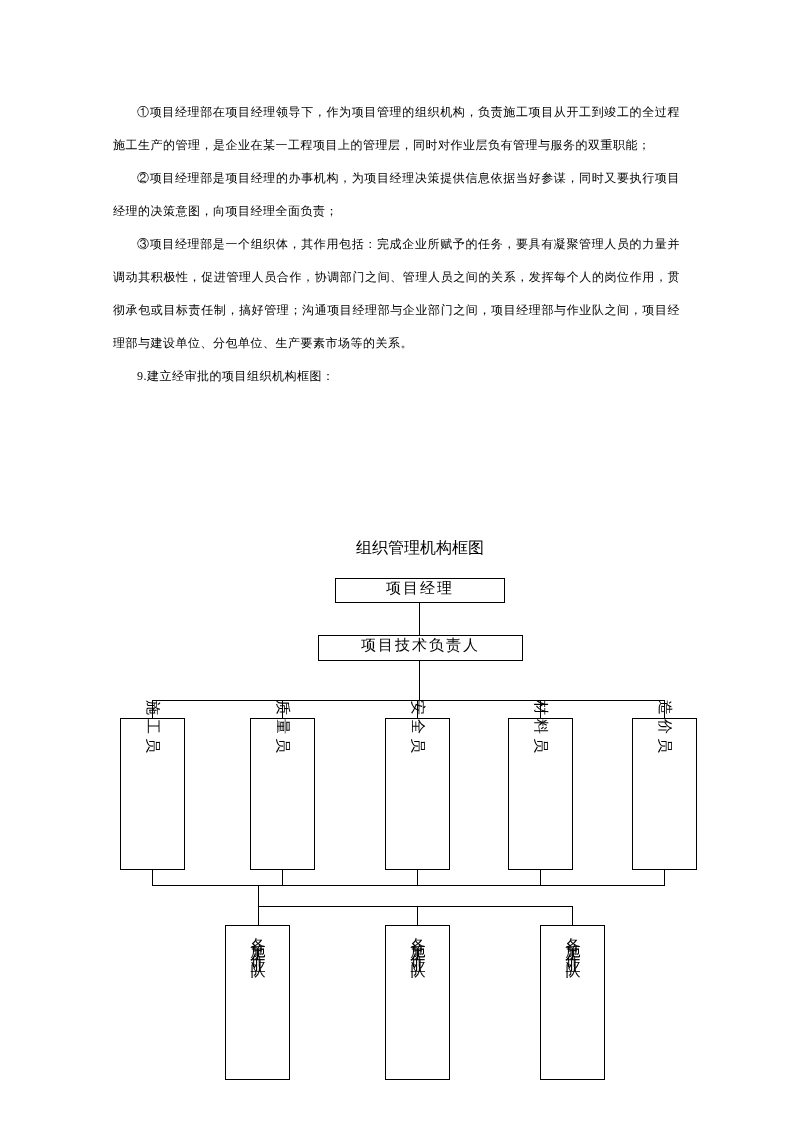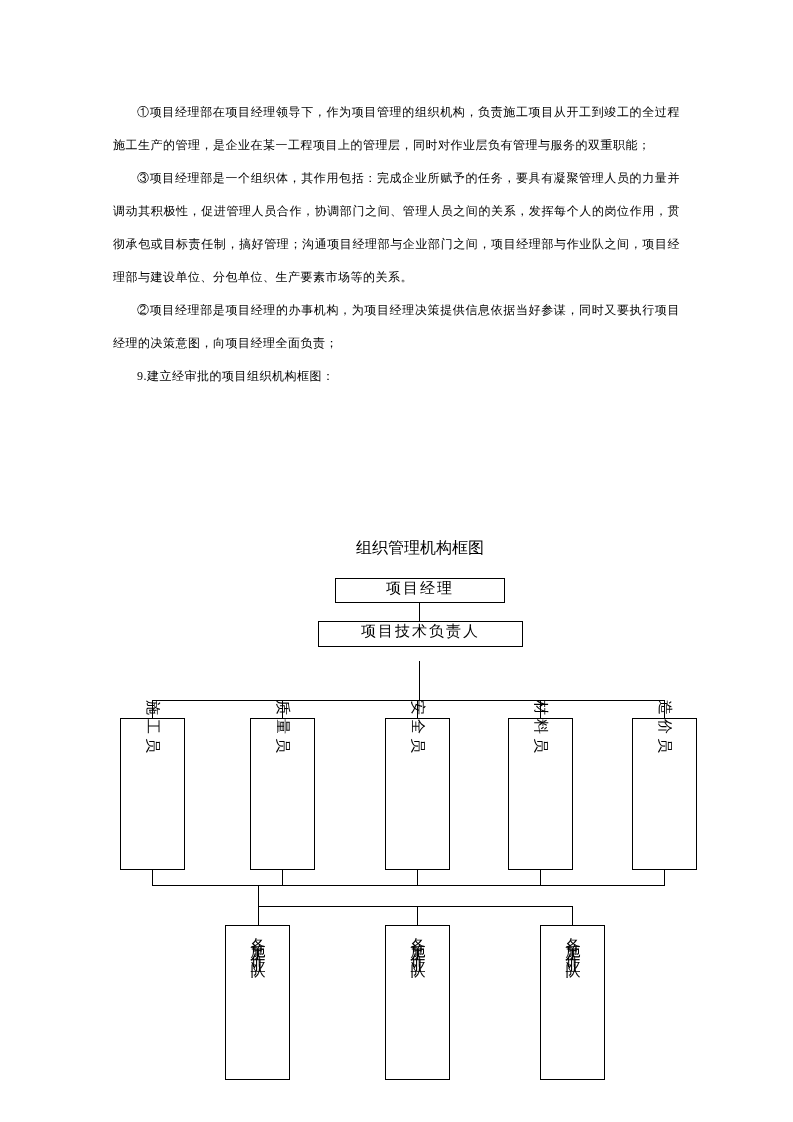--- a/index.html
+++ b/index.html
@@ -67,36 +67,36 @@
   .hl { position: absolute; height: 1px; background: #000; }
   .vl { position: absolute; width: 1px; background: #000; }
 </style>
 </head>
 <body>
 
 <div class="page">
 
   <div class="text-block">
     <p class="para">①项目经理部在项目经理领导下，作为项目管理的组织机构，负责施工项目从开工到竣工的全过程施工生产的管理，是企业在某一工程项目上的管理层，同时对作业层负有管理与服务的双重职能；</p>
+    <p class="para">②项目经理部是项目经理的办事机构，为项目经理决策提供信息依据当好参谋，同时又要执行项目经理的决策意图，向项目经理全面负责；</p>
     <p class="para">③项目经理部是一个组织体，其作用包括：完成企业所赋予的任务，要具有凝聚管理人员的力量并调动其积极性，促进管理人员合作，协调部门之间、管理人员之间的关系，发挥每个人的岗位作用，贯彻承包或目标责任制，搞好管理；沟通项目经理部与企业部门之间，项目经理部与作业队之间，项目经理部与建设单位、分包单位、生产要素市场等的关系。</p>
-    <p class="para">②项目经理部是项目经理的办事机构，为项目经理决策提供信息依据当好参谋，同时又要执行项目经理的决策意图，向项目经理全面负责；</p>
     <p class="para">9.建立经审批的项目组织机构框图：</p>
   </div>
 
   <div class="chart">
 
     <div class="chart-title">组织管理机构框图</div>
 
     <div class="obox h" style="left:335px; top:48px; width:170px; height:25px;">
       <span>项目经理</span>
     </div>
 
     <div class="vl" style="left:419px; top:73px; height:32px;"></div>
 
-    <div class="obox h" style="left:318px; top:91px; width:205px; height:26px;">
+    <div class="obox h" style="left:318px; top:105px; width:205px; height:26px;">
       <span>项目技术负责人</span>
     </div>
 
     <div class="vl" style="left:419px; top:131px; height:39px;"></div>
     <div class="hl" style="left:152px; top:170px; width:513px;"></div>
 
     <div class="vl" style="left:152px; top:170px; height:18px;"></div>
     <div class="vl" style="left:282px; top:170px; height:18px;"></div>
     <div class="vl" style="left:417px; top:170px; height:18px;"></div>
     <div class="vl" style="left:540px; top:170px; height:18px;"></div>

